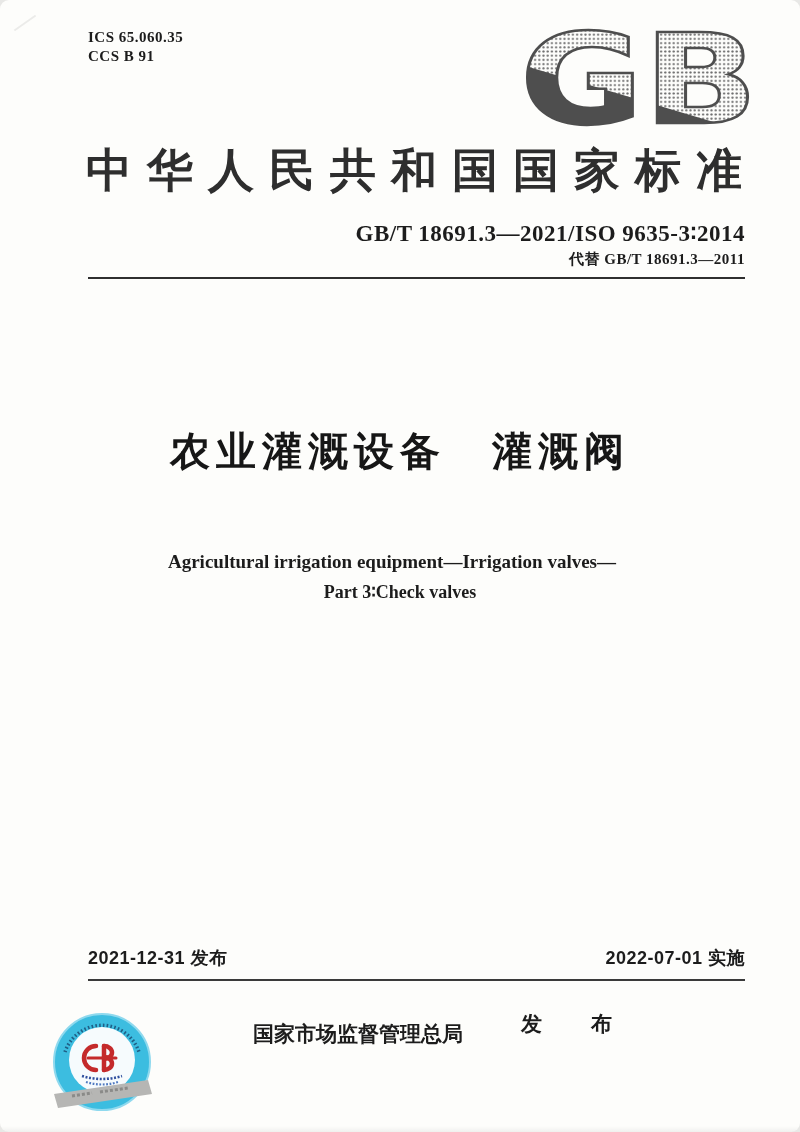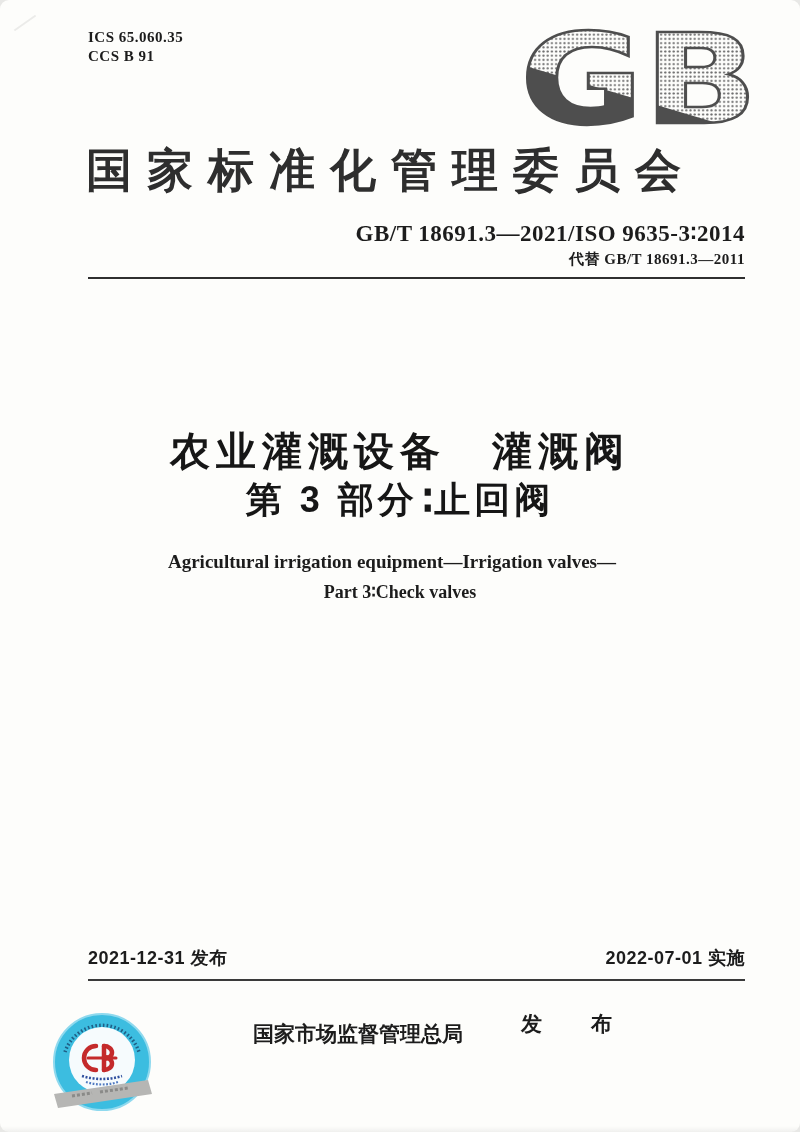--- a/index.html
+++ b/index.html
@@ -123,29 +123,28 @@
         <circle cx="2.1" cy="2.1" r="1.15" fill="#6e6e6e"></circle>
       </pattern>
       <clipPath id="diagcut">
         <polygon points="0,42 255,118 0,118"></polygon>
       </clipPath>
     </defs>
     <text x="127" y="103" text-anchor="middle" font-family="'DejaVu Sans', sans-serif" font-size="124" font-weight="bold" textLength="238" lengthAdjust="spacingAndGlyphs" fill="url(#halftone)" stroke="#4e4e4e" stroke-width="2.5">GB</text>
     <text x="127" y="103" text-anchor="middle" font-family="'DejaVu Sans', sans-serif" font-size="124" font-weight="bold" textLength="238" lengthAdjust="spacingAndGlyphs" fill="#4e4e4e" clip-path="url(#diagcut)">GB</text>
   </svg>
 
-  <div class="standard-name">国家标准化管理委员会</div>
+  <div class="standard-name">中华人民共和国国家标准</div>
 
   <div class="standard-number">GB/T 18691.3—2021/ISO 9635-3∶2014</div>
   <div class="replaces-note">代替 GB/T 18691.3—2011</div>
 
   <div class="rule rule-top"></div>
 
   <div class="title-cn-1">农业灌溉设备　灌溉阀</div>
-  <div class="title-cn-2">第 3 部分∶止回阀</div>
 
   <div class="title-en-1">Agricultural irrigation equipment—Irrigation valves—</div>
   <div class="title-en-2">Part 3∶Check valves</div>
 
 
   <div class="issue-date">2021-12-31 发布</div>
   <div class="impl-date">2022-07-01 实施</div>
 
   <div class="rule rule-bottom"></div>
 

